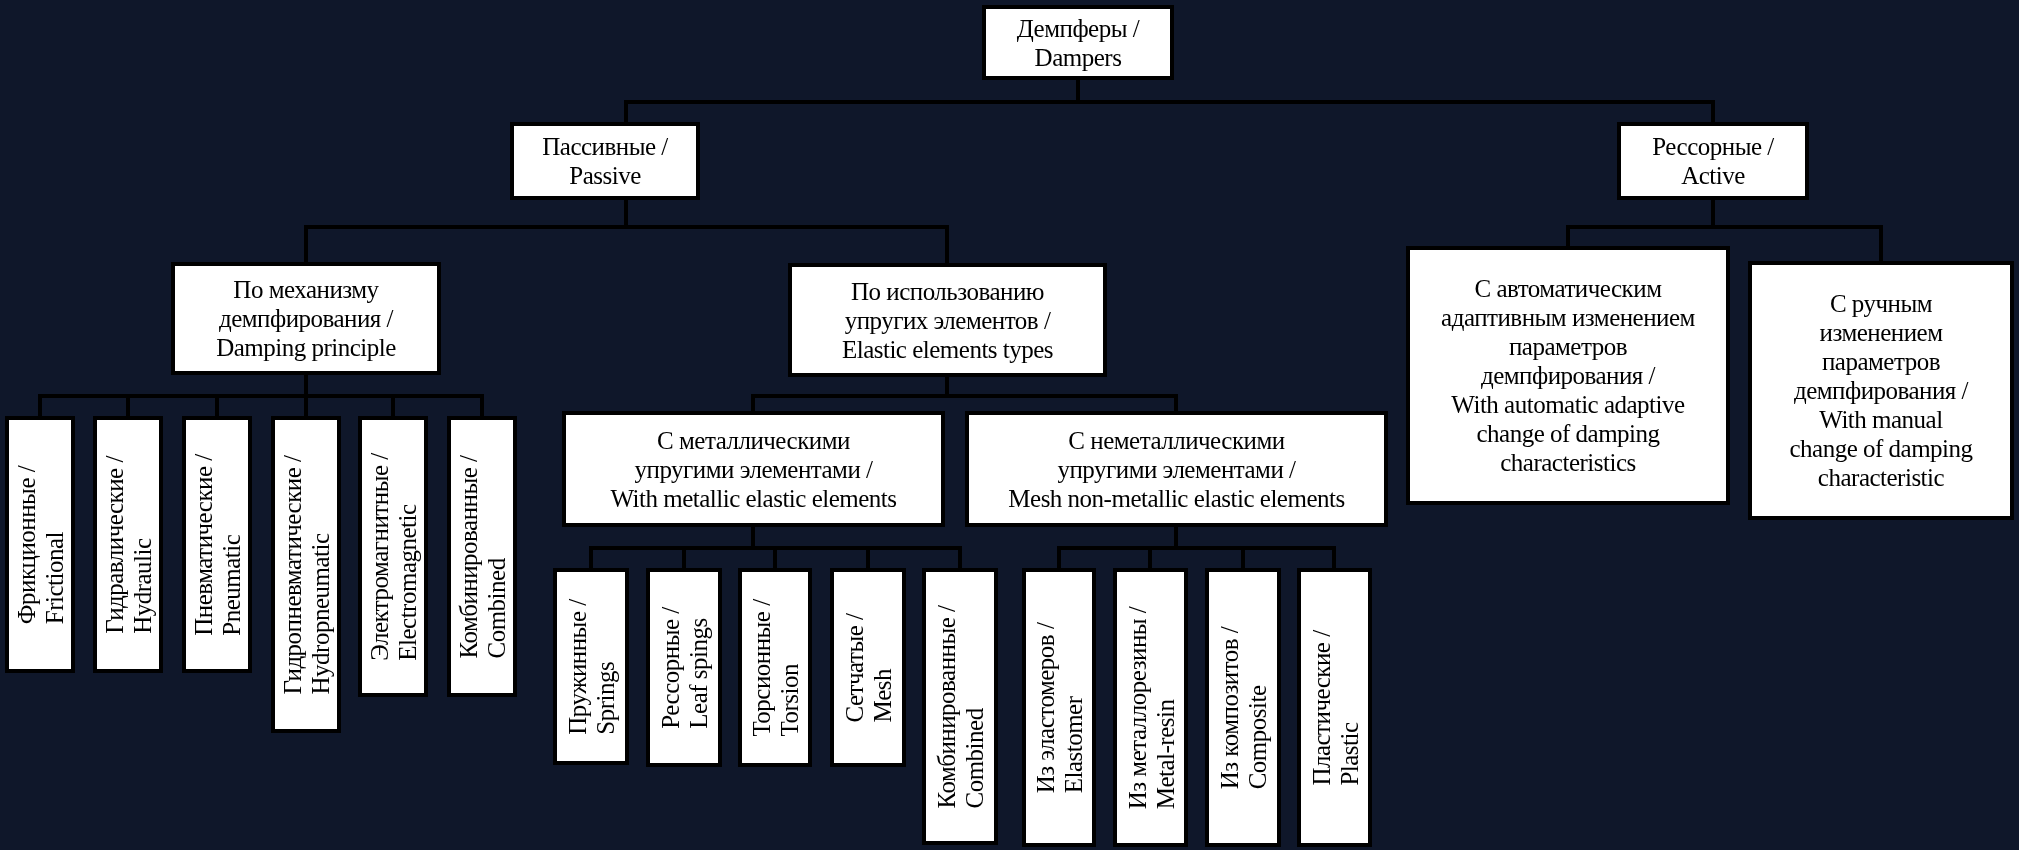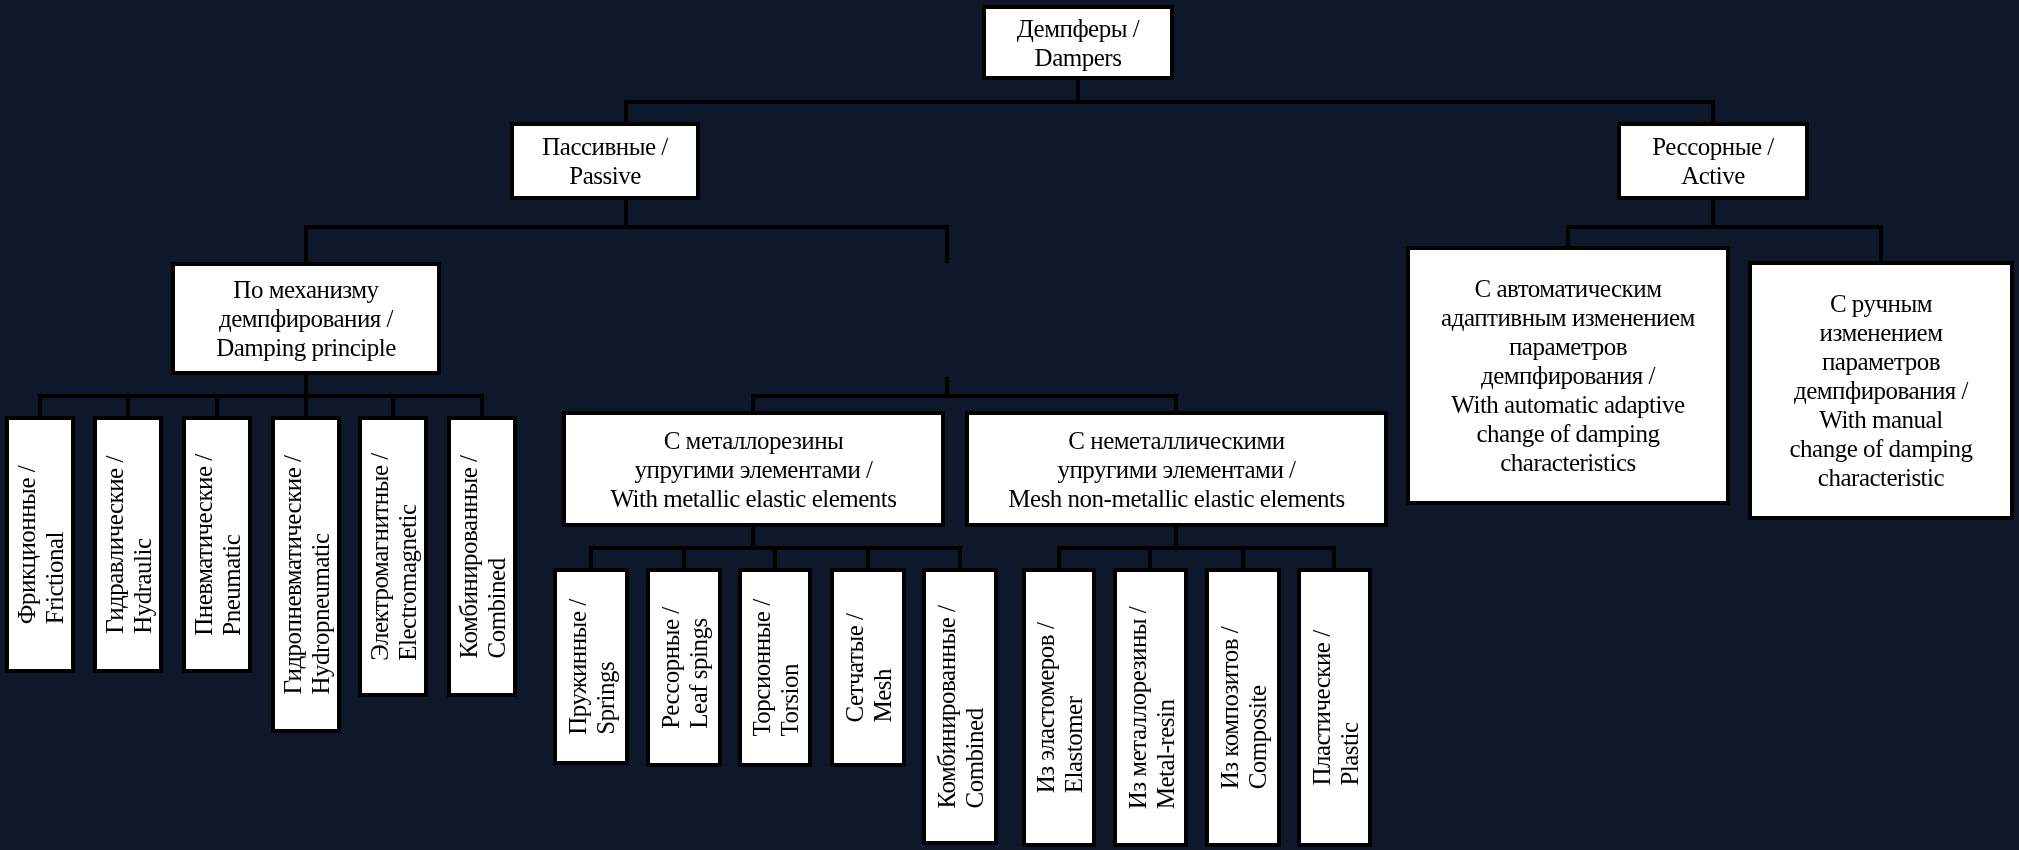--- a/index.html
+++ b/index.html
@@ -107,20 +107,25 @@
     <span class="lbl">Рессорные /
 Active</span>
   </div>
 
   <div class="box hbox" style="left:171px;top:262px;width:270px;height:113px">
     <span class="lbl">По механизму
 демпфирования /
 Damping principle</span>
   </div>
 
+  <div class="box hbox" style="left:788px;top:263px;width:319px;height:114px">
+    <span class="lbl">По использованию
+упругих элементов /
+Elastic elements types</span>
+  </div>
 
   <div class="box hbox" style="left:1406px;top:246px;width:324px;height:259px">
     <span class="lbl">С автоматическим
 адаптивным изменением
 параметров
 демпфирования /
 With automatic adaptive
 change of damping
 characteristics</span>
   </div>
@@ -129,21 +134,21 @@
     <span class="lbl">С ручным
 изменением
 параметров
 демпфирования /
 With manual
 change of damping
 characteristic</span>
   </div>
 
   <div class="box hbox" style="left:562px;top:411px;width:383px;height:116px">
-    <span class="lbl">С металлорезины
+    <span class="lbl">С металлическими
 упругими элементами /
 With metallic elastic elements</span>
   </div>
 
   <div class="box hbox" style="left:965px;top:411px;width:423px;height:116px">
     <span class="lbl">С неметаллическими
 упругими элементами /
 Mesh non-metallic elastic elements</span>
   </div>
 

